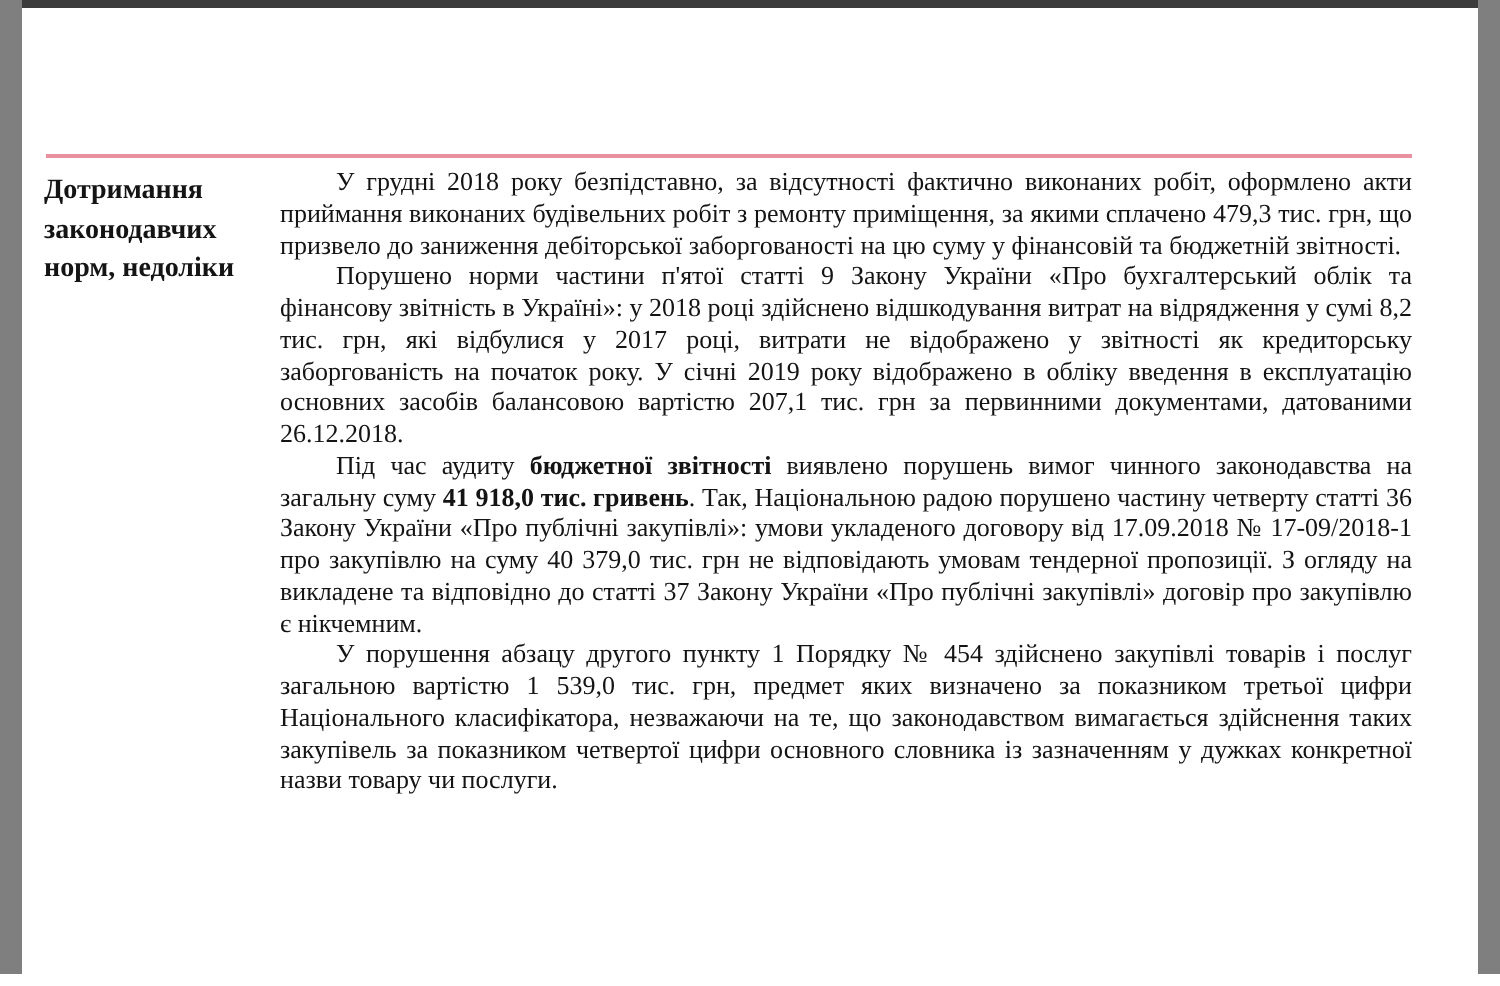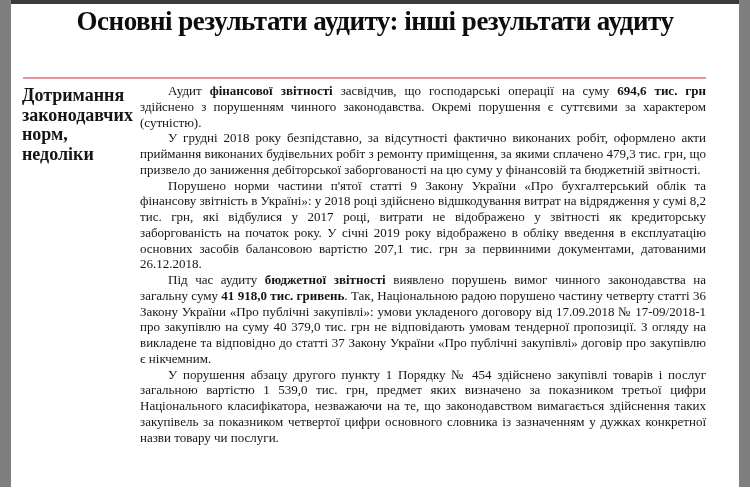--- a/index.html
+++ b/index.html
@@ -59,21 +59,21 @@
     position: absolute;
     left: 23px; top: 77px;
     width: 683px; height: 2px;
     background: var(--accent);
   }
   .sidebar-label {
     position: absolute;
     left: 22px; top: 86px;
     width: 118px;
     font-weight: bold;
-    font-size: 18px;
+    font-size: 14px;
     line-height: 19.5px;
     color: #141414;
   }
   .body-text {
     position: absolute;
     left: 140px; top: 83px;
     width: 566px;
     font-size: 13px;
     line-height: 15.75px;
     text-align: justify;
@@ -87,27 +87,25 @@
 </style>
 </head>
 <body>
 
 <div class="slide">
   <div class="frame-left"></div>
   <div class="frame-right"></div>
   <div class="top-bar"></div>
 
   <h1 class="title">
-    <span class="title-line">Основні результати аудиту: інші результати аудиту</span>
   </h1>
 
   <div class="accent-line"></div>
 
   <div class="sidebar-label">Дотримання законодавчих норм, недоліки</div>
 
   <div class="body-text">
-      <p><span>Аудит </span><span class="bold">фінансової звітності</span><span> засвідчив, що господарські операції на суму </span><span class="bold">694,6 тис. грн</span><span> здійснено з порушенням чинного законодавства. Окремі порушення є суттєвими за характером (сутністю).</span></p>
       <p><span>У грудні 2018 року безпідставно, за відсутності фактично виконаних робіт, оформлено акти приймання виконаних будівельних робіт з ремонту приміщення, за якими сплачено 479,3 тис. грн, що призвело до заниження дебіторської заборгованості на цю суму у фінансовій та бюджетній звітності.</span></p>
       <p><span>Порушено норми частини п'ятої статті 9 Закону України «Про бухгалтерський облік та фінансову звітність в Україні»: у 2018 році здійснено відшкодування витрат на відрядження у сумі 8,2 тис. грн, які відбулися у 2017 році, витрати не відображено у звітності як кредиторську заборгованість на початок року. У січні 2019 року відображено в обліку введення в експлуатацію основних засобів балансовою вартістю 207,1 тис. грн за первинними документами, датованими 26.12.2018.</span></p>
       <p><span>Під час аудиту </span><span class="bold">бюджетної звітності</span><span> виявлено порушень вимог чинного законодавства на загальну суму </span><span class="bold">41 918,0 тис. гривень</span><span>. Так, Національною радою порушено частину четверту статті 36 Закону України «Про публічні закупівлі»: умови укладеного договору від 17.09.2018 № 17-09/2018-1 про закупівлю на суму 40 379,0 тис. грн не відповідають умовам тендерної пропозиції. З огляду на викладене та відповідно до статті 37 Закону України «Про публічні закупівлі» договір про закупівлю є нікчемним.</span></p>
       <p><span>У порушення абзацу другого пункту 1 Порядку № 454 здійснено закупівлі товарів і послуг загальною вартістю 1 539,0 тис. грн, предмет яких визначено за показником третьої цифри Національного класифікатора, незважаючи на те, що законодавством вимагається здійснення таких закупівель за показником четвертої цифри основного словника із зазначенням у дужках конкретної назви товару чи послуги.</span></p>
     </div>
 </div>
 
 </body></html>

